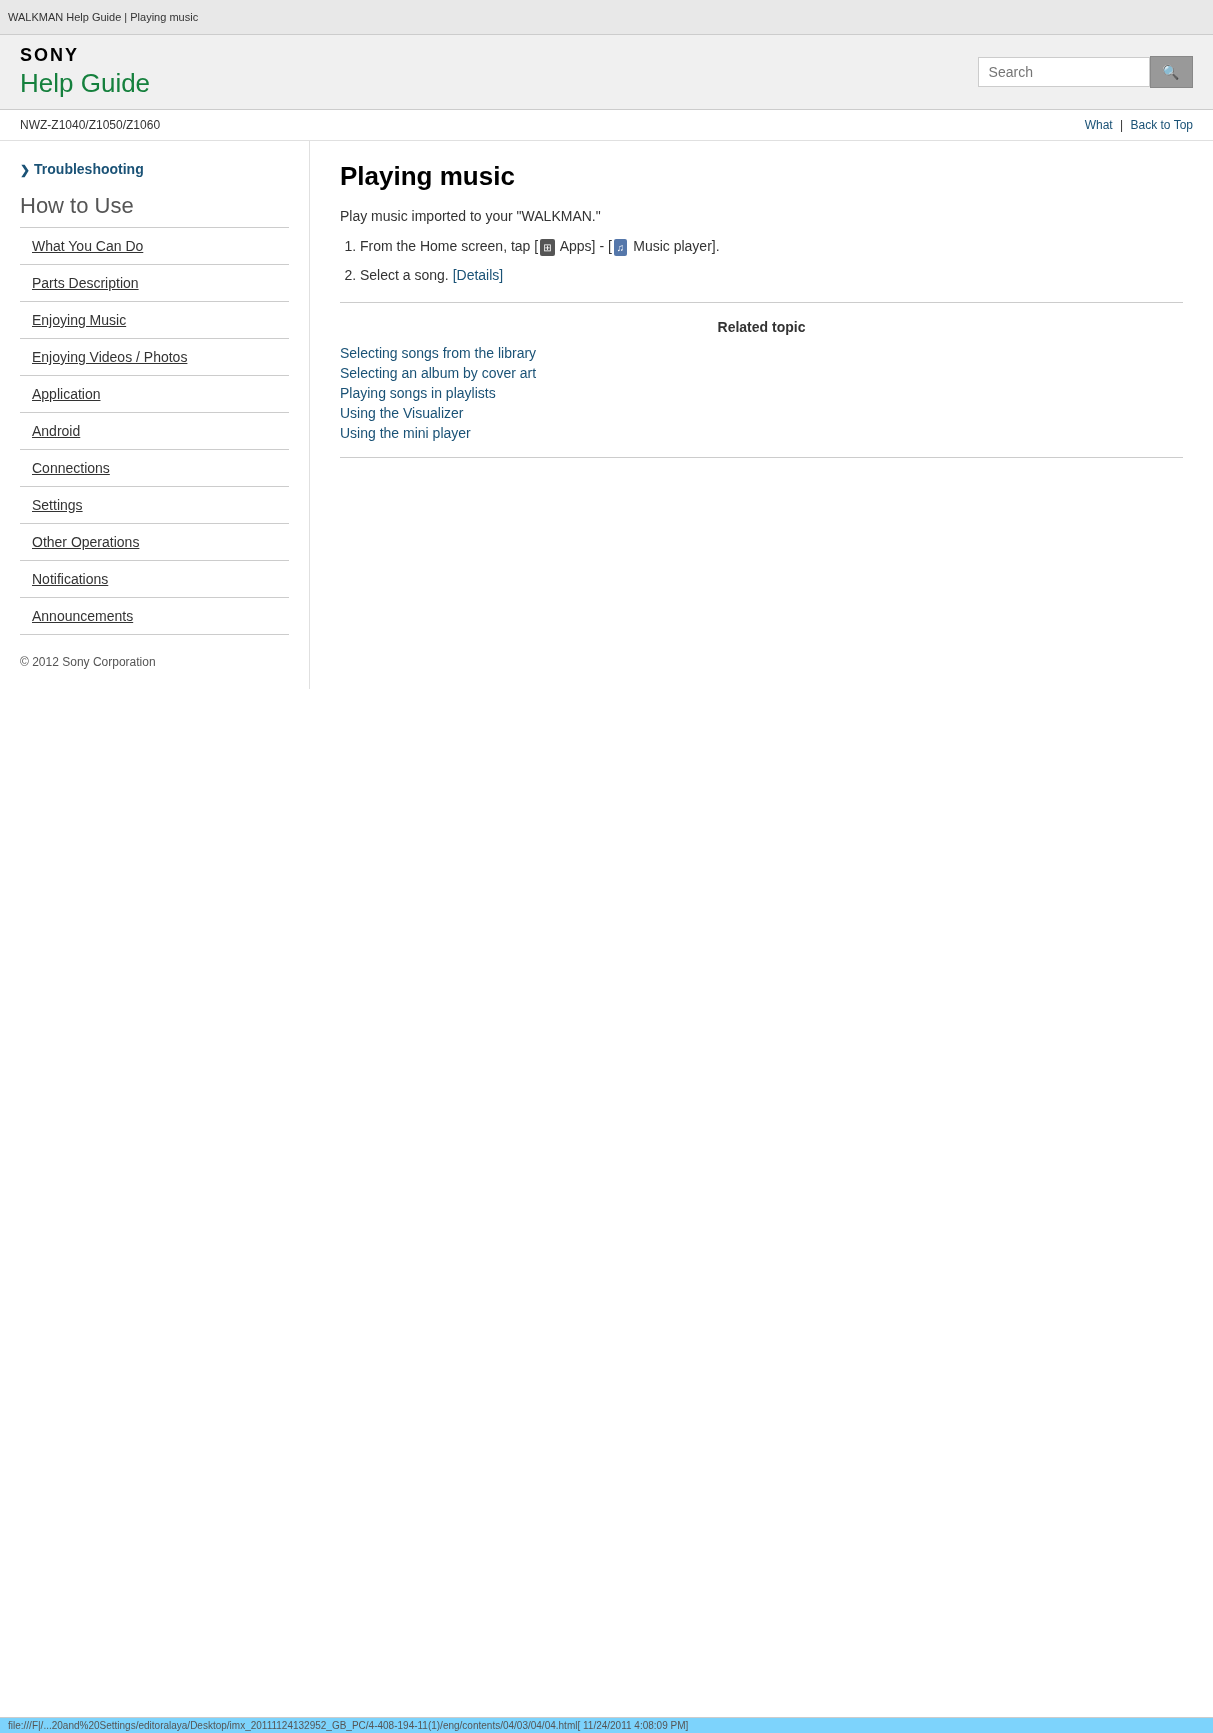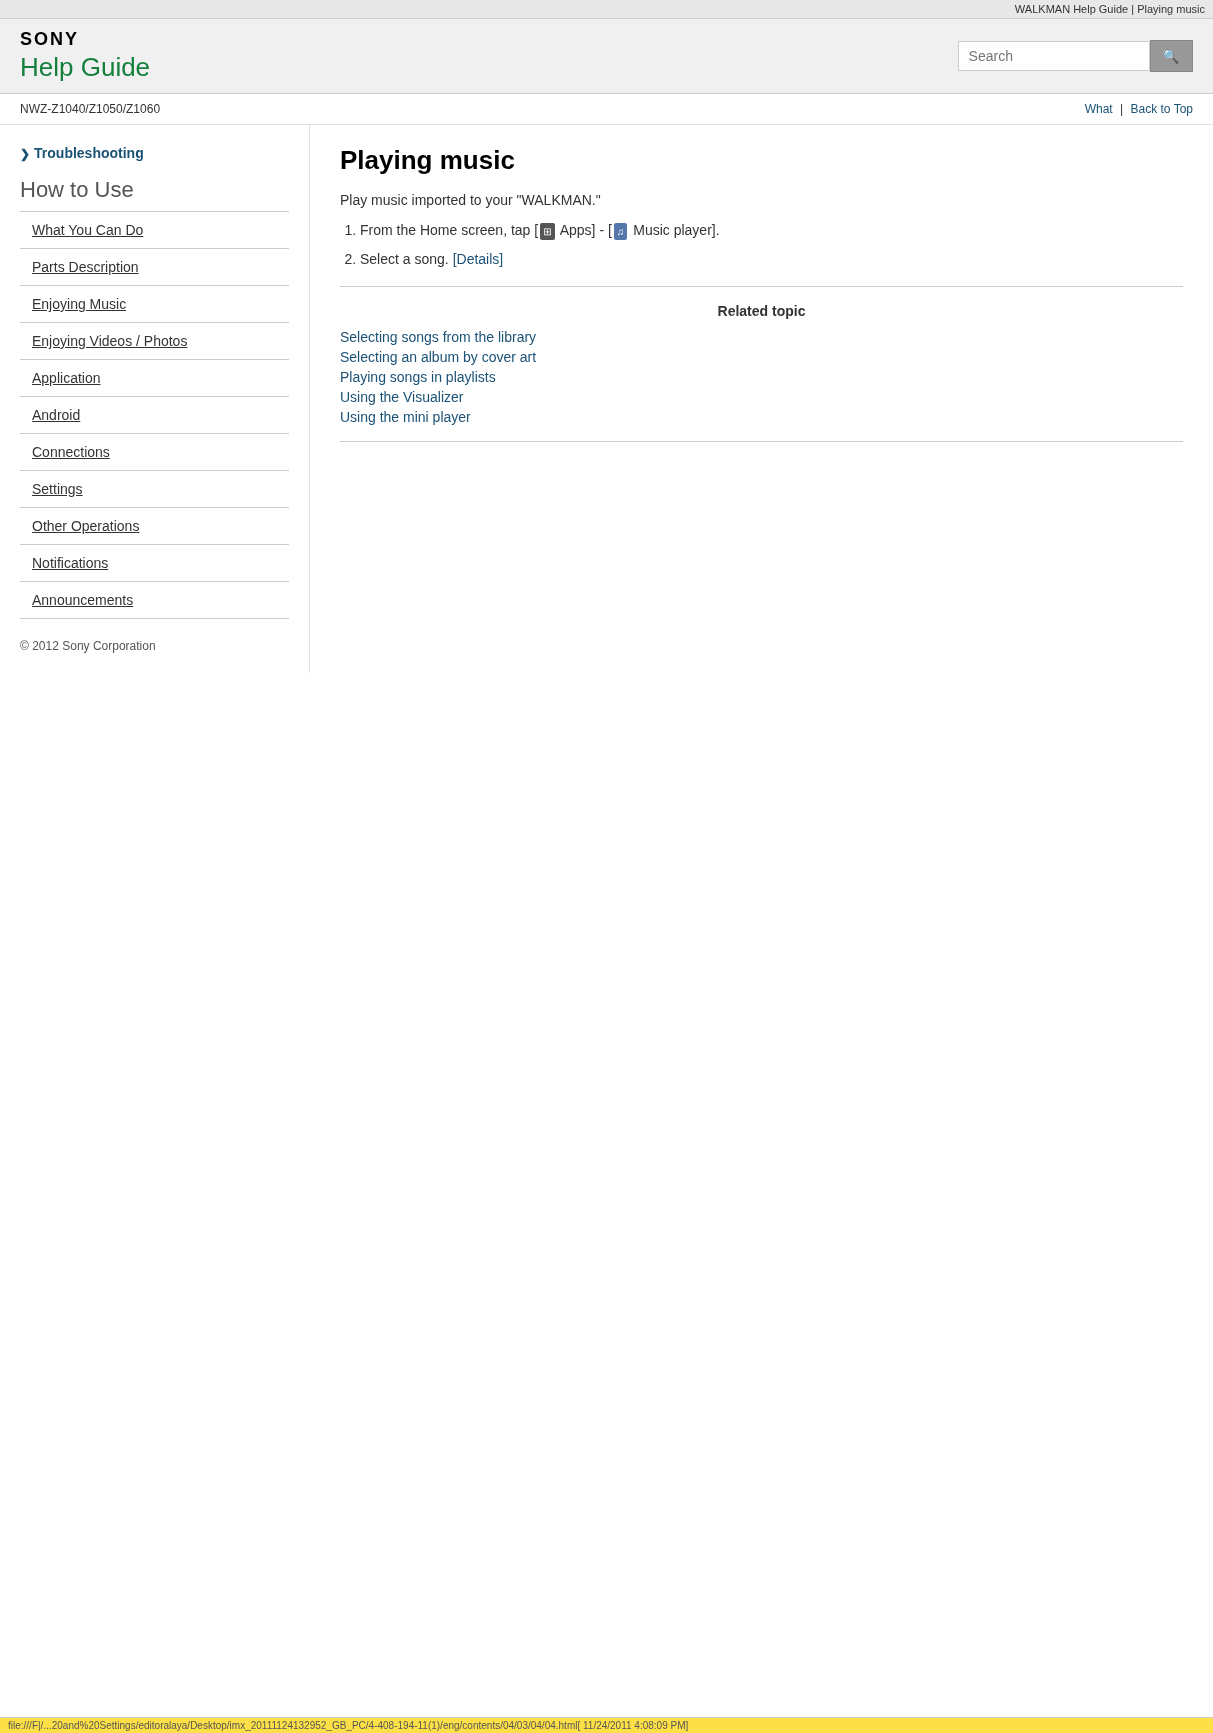--- a/index.html
+++ b/index.html
@@ -7,25 +7,24 @@
     body {
       font-family: Arial, Helvetica, sans-serif;
       font-size: 14px;
       color: #333;
       background: #fff;
     }
 
     
     .browser-titlebar {
       background: #e8e8e8;
-      padding: 3px 8px;
+      padding: 11px 8px;
       font-size: 11px;
       color: #333;
       border-bottom: 1px solid #ccc;
-      text-align: right;
     }
 
     
     .header {
       background: #f0f0f0;
       border-bottom: 1px solid #ccc;
       padding: 10px 20px 10px 20px;
       display: flex;
       align-items: center;
       justify-content: space-between;
@@ -50,21 +49,21 @@
     .header-right {
       display: flex;
       align-items: center;
       gap: 0;
     }
 
     .search-input {
       border: 1px solid #ccc;
       padding: 6px 10px;
       font-size: 14px;
-      width: 192px;
+      width: 172px;
       color: #999;
       outline: none;
     }
 
     .search-button {
       background: #999;
       border: 1px solid #888;
       padding: 6px 12px;
       cursor: pointer;
       font-size: 14px;
@@ -246,21 +245,21 @@
       text-decoration: none;
       font-size: 14px;
     }
 
     
     .browser-statusbar {
       position: fixed;
       bottom: 0;
       left: 0;
       right: 0;
-      background: #fde047;
+      background: #7dd3fc;
       border-top: 1px solid #ccc;
       padding: 2px 8px;
       font-size: 10px;
       color: #555;
     }
   </style>
 </head>
 <body>
 
 <div class="browser-titlebar">

